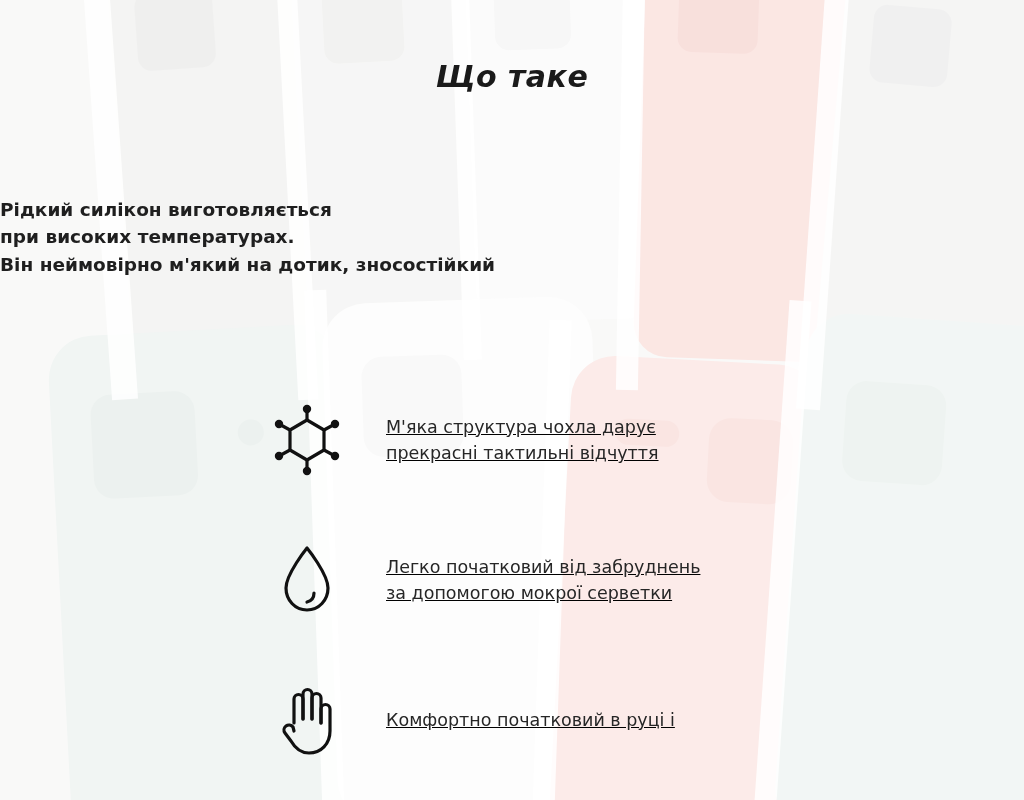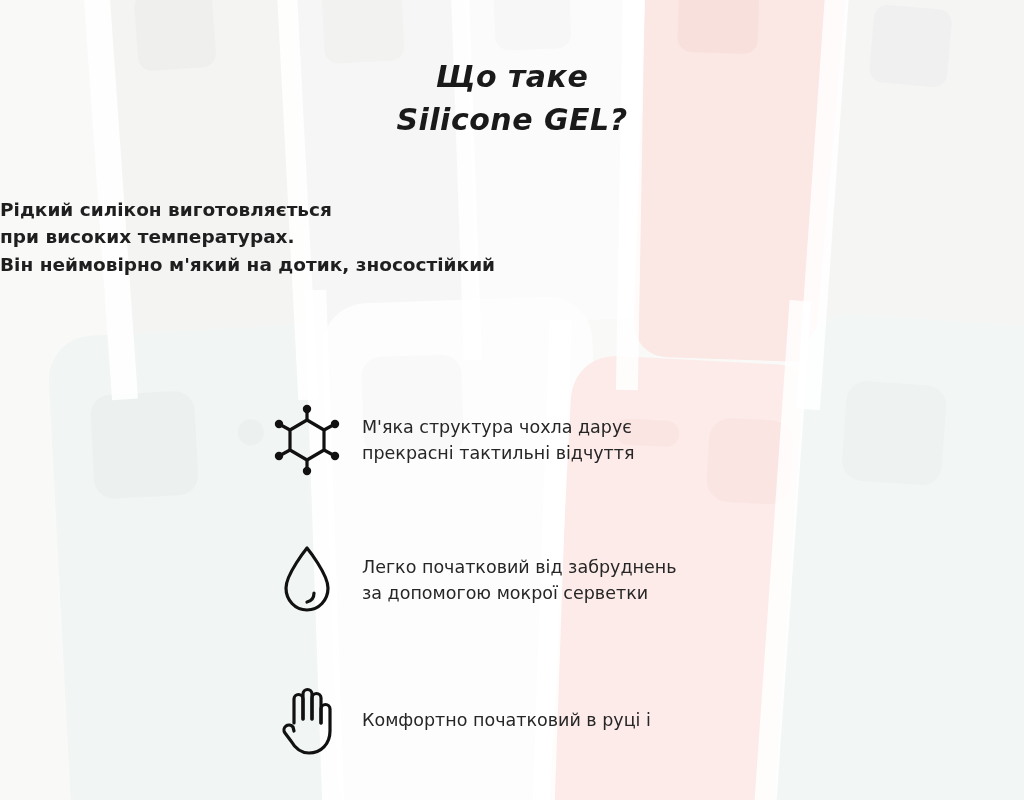--- a/index.html
+++ b/index.html
@@ -232,22 +232,23 @@
   .features {
     position: absolute;
     left: 268px;
     top: 370px;
     width: 540px;
   }
 
   .feature {
     display: flex;
     align-items: center;
-    gap: 16px;
+    gap: 40px;
     height: 140px;
+    text-decoration: underline;
   }
 
   .feature-icon {
     width: 78px;
     min-width: 78px;
     height: 78px;
     display: flex;
     align-items: center;
     justify-content: center;
   }
@@ -305,21 +306,20 @@
     <div class="streak streak-7"></div>
     <div class="streak streak-8"></div>
 
     <div class="wash"></div>
   </div>
 
   <div class="content">
 
     <div class="title">
       <span>Що таке</span>
-      <span class="line2">Silicone GEL?</span>
     </div>
 
     <div class="intro">
       <span>Рідкий силікон виготовляється</span>
       <span>при високих температурах.</span>
       <span>Він неймовірно м'який на дотик, зносостійкий</span>
     </div>
 
     <div class="features">
 

